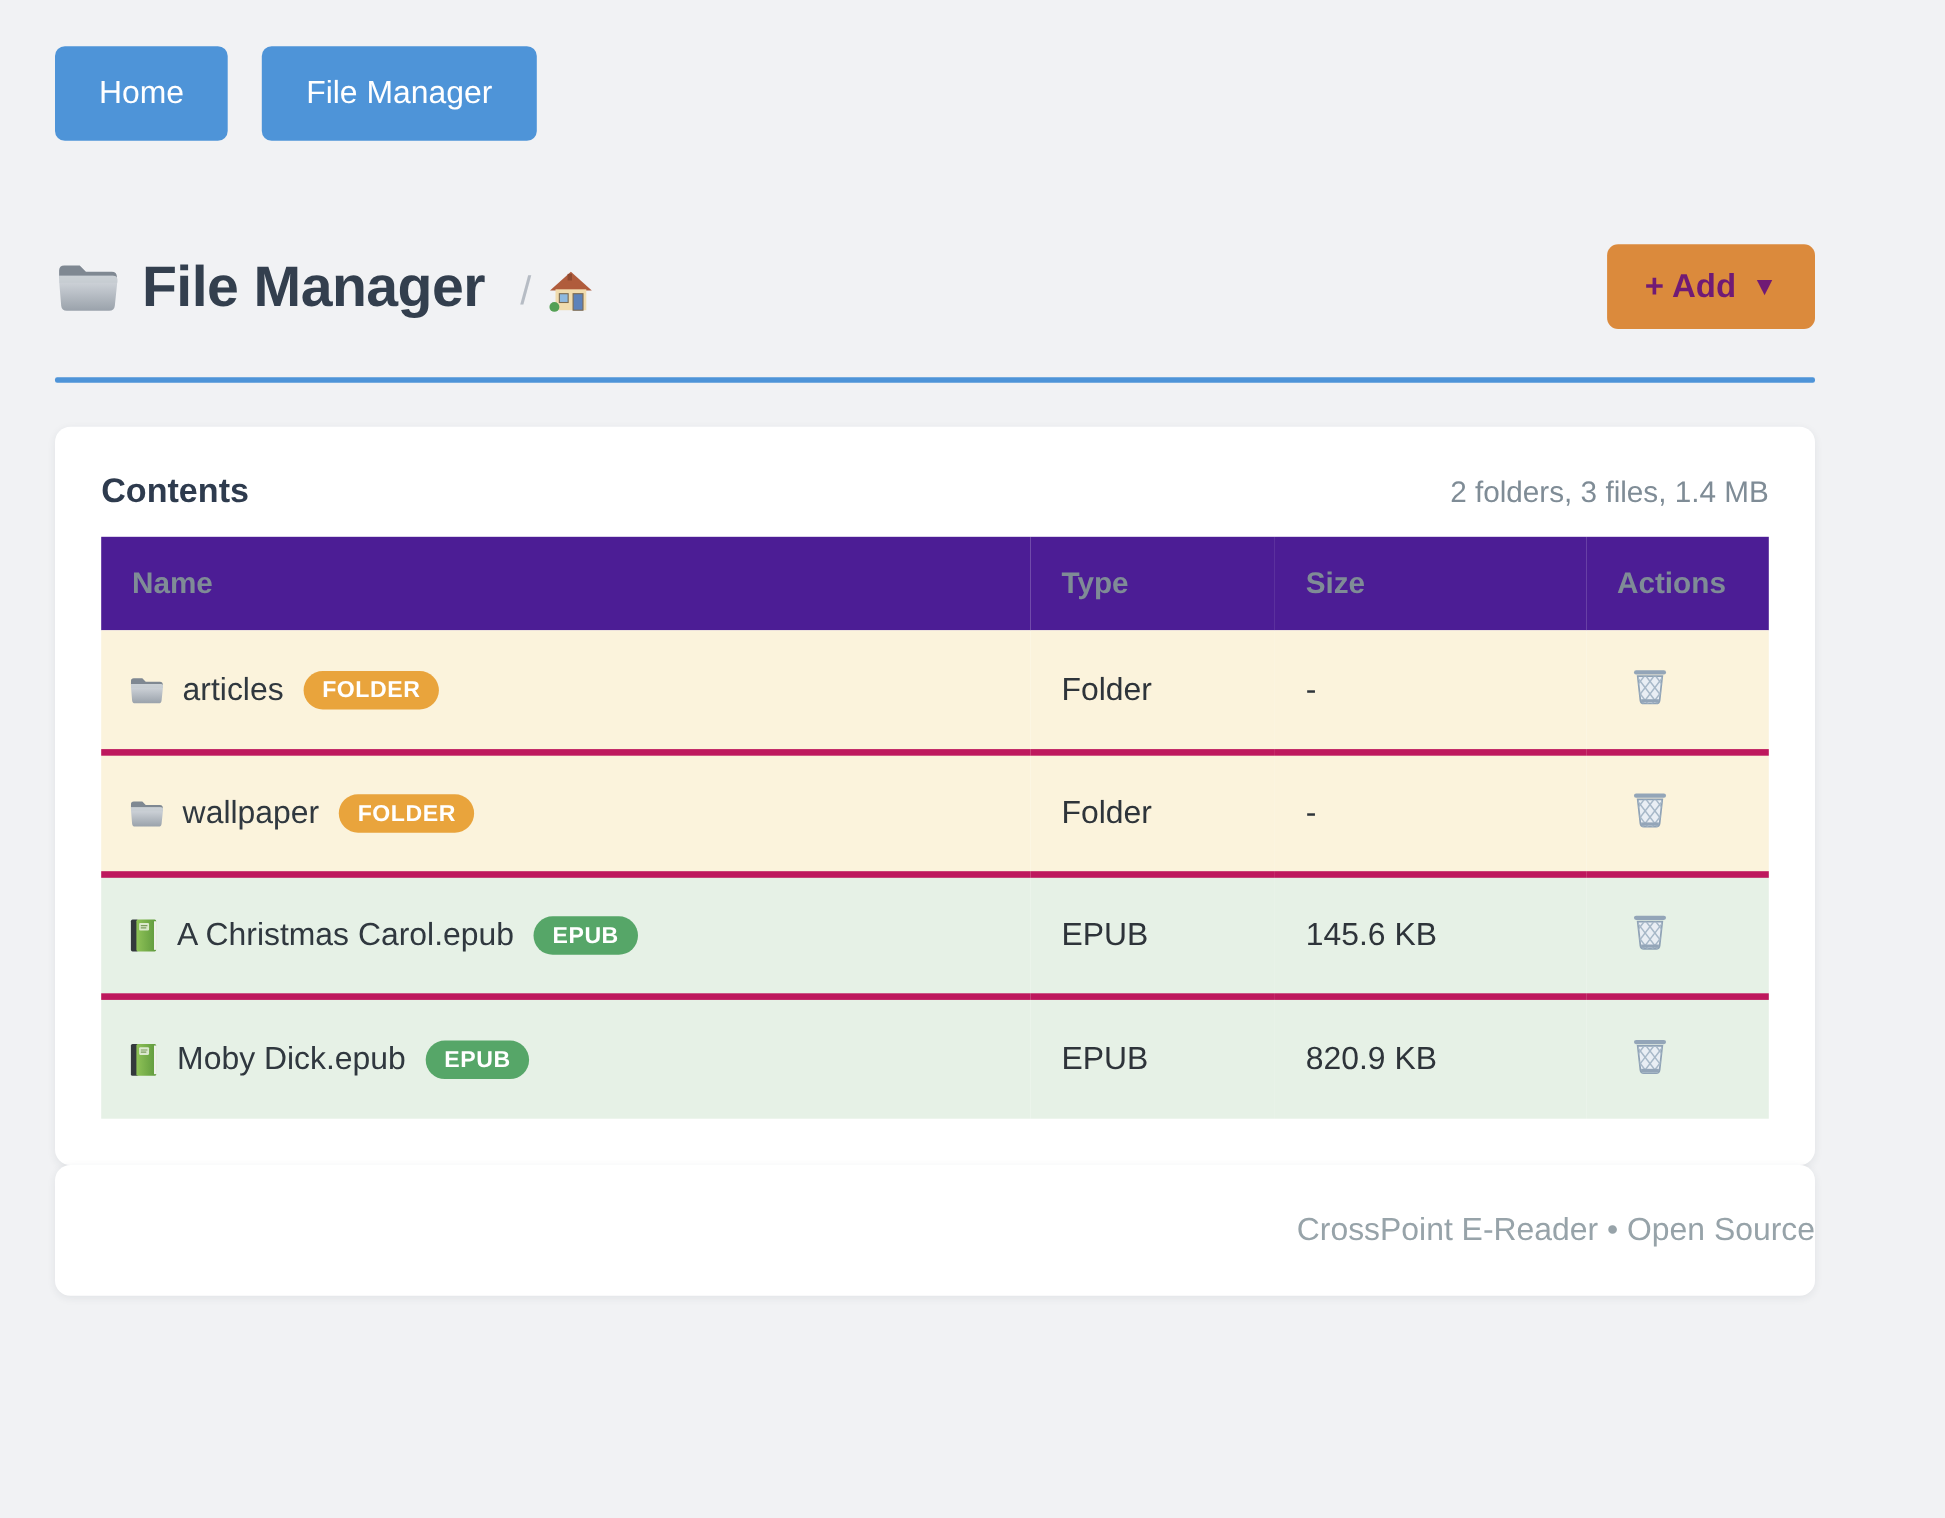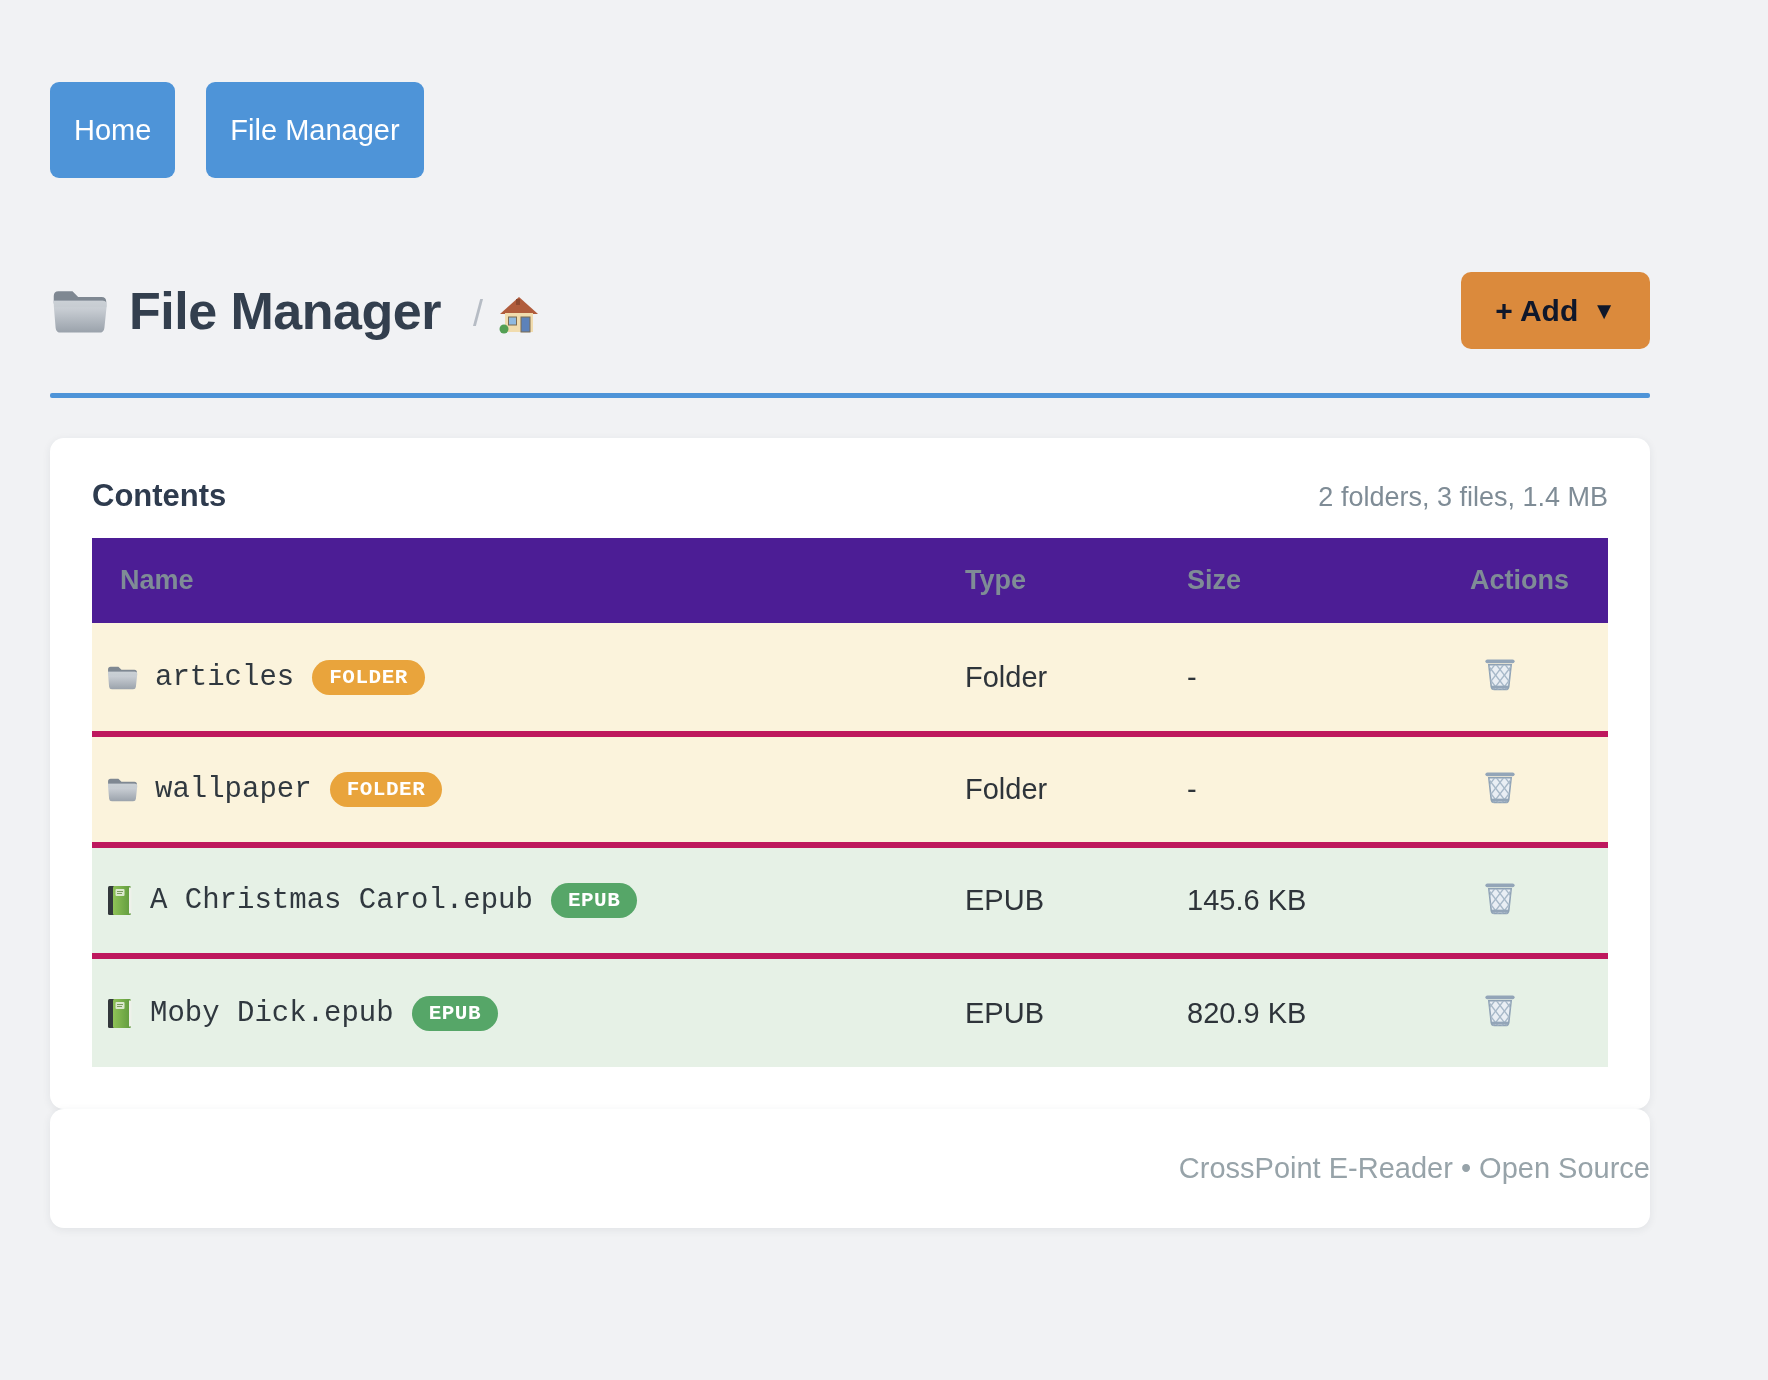--- a/index.html
+++ b/index.html
@@ -10,36 +10,35 @@
     color:#30383f;
     overflow:hidden;
   }
   .container { width:1600px; margin-left:50px; padding-top:42px; }
 
   
   .nav-row { display:flex; gap:31px; }
   .nav-btn {
     background:var(--accent,#4e94d8);
     color:#fff; border:none; border-radius:9px;
-    height:96px; padding:0 24px;
+    height:86px; padding:0 40px;
     font-family:inherit; font-size:29px; font-weight:400;
     cursor:pointer;
-    margin-top:40px;
   }
 
   
   .page-header { display:flex; align-items:center; justify-content:space-between; margin-top:94px; }
   .title-group { display:flex; align-items:center; }
   .title-folder-icon { width:60px; height:50px; margin-right:19px; }
   h1.page-title { font-size:52px; font-weight:700; color:#333f4e; letter-spacing:-0.5px; }
   .crumb-sep { font-size:36px; color:#b6bcc4; margin:6px 16px 0 32px; }
   .crumb-home-icon { width:40px; height:40px; margin-top:8px; }
   .add-btn {
     background:var(--orange,#db8a3c);
-    color:#0f172a; border:none; border-radius:10px;
+    color:#701a75; border:none; border-radius:10px;
     height:77px; padding:0 34px;
     font-family:inherit; font-size:30px; font-weight:700;
     cursor:pointer; display:flex; align-items:center; gap:14px;
   }
   .add-caret { font-size:24px; }
 
   .rule { border:none; height:5px; background:var(--accent,#4e94d8); margin-top:44px; border-radius:2px; }
 
   
   .card {
@@ -57,21 +56,21 @@
   thead th {
     background:#4c1d95; text-align:left;
     font-size:27px; font-weight:700; color:#7f8c96;
     height:85px; padding-left:28px;
   }
   tbody tr { height:111px; }
   tbody tr + tr td { border-top:6px solid #be185d; }
   tr.row-folder { background:var(--row-folder-bg,#fbf3dc); }
   tr.row-epub { background:var(--row-epub-bg,#e6f1e6); }
   td { font-size:29px; color:#2e343a; padding-left:28px; }
-  td.cell-name { padding-left:14px;font-family:Liberation Mono, monospace; }
+  td.cell-name { padding-left:25px; }
   .name-wrap { display:flex; align-items:center; }
   .row-icon { width:33px; height:29px; margin-right:16px; flex:0 0 auto; }
   .row-icon.book { width:28px; height:31px; }
   .file-name { color:#30383f; font-size:29px; }
   .badge {
     display:inline-block; margin-left:18px;
     font-size:21px; font-weight:700; letter-spacing:0.5px; color:#fff;
     padding:7px 17px; border-radius:18px; line-height:1;
   }
   .badge-folder { background:var(--badge-folder,#e9a43c); }

